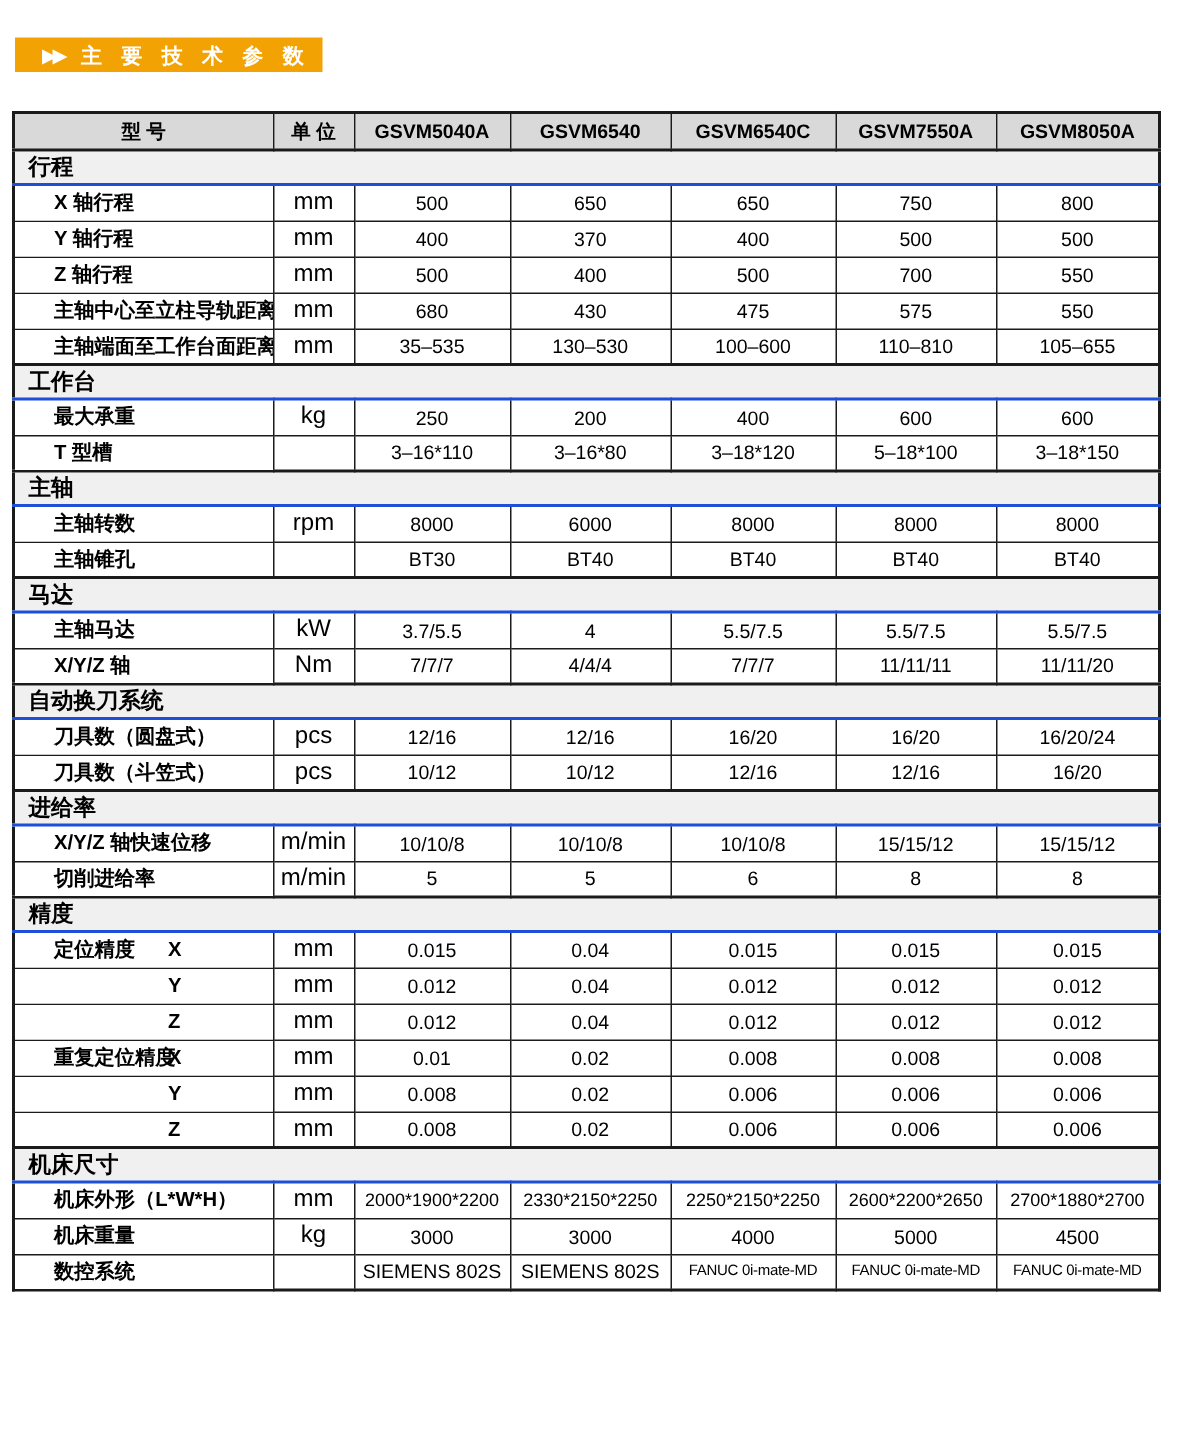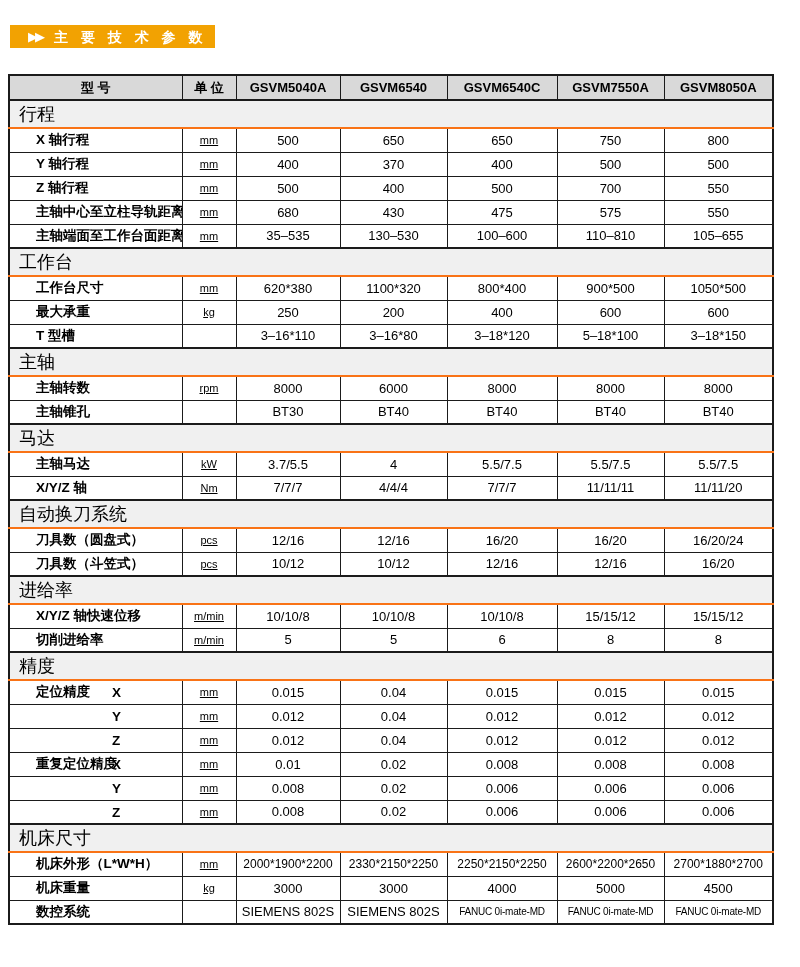--- a/index.html
+++ b/index.html
@@ -63,26 +63,26 @@
     height: 25px;
     font-size: 13px;
     font-weight: 700;
     text-align: center;
     white-space: pre;
   }
   thead tr { border-bottom: 2px solid #1b1b1b; }
   tr.section td {
     background: #F0F0F0;
     height: 20px;
-    font-size: 18px;
-    font-weight: 400;
+    font-size: 15px;
+    font-weight: 700;
     text-align: left;
     padding-left: 9px;
     border-top: 2px solid #1b1b1b;
-    border-bottom: 2px solid #f97316;
+    border-bottom: 2px solid #1d4ed8;
   }
   tr.data td {
     height: 24px;
     font-size: 13px;
     text-align: center;
     background: #ffffff;
   }
   tr.data td.lbl {
     text-align: left;
     padding-left: 26px;
@@ -90,21 +90,21 @@
     position: relative;
     font-size: 13.5px;
   }
   tr.data td.lbl .sub {
     position: absolute;
     left: 102px;
     top: 50%;
     transform: translateY(-50%);
     font-weight: 700;
   }
-  tr.data td.unit { font-size: 11px; text-decoration: underline; }
+  tr.data td.unit { font-size: 16px; }
   td.val.sz-sm { font-size: 12px; }
   td.val.sz-xs { font-size: 10px; letter-spacing: -0.2px; }
 </style>
 </head>
 <body>
 
 <div class="page">
 
   <div class="banner">
     <span class="arrows">▶▶</span>
@@ -178,29 +178,20 @@
           <td class="val">35–535</td>
           <td class="val">130–530</td>
           <td class="val">100–600</td>
           <td class="val">110–810</td>
           <td class="val">105–655</td>
         </tr>
         <tr class="section">
           <td colspan="7">工作台</td>
         </tr>
         <tr class="data">
-          <td class="lbl">工作台尺寸</td>
-          <td class="unit">mm</td>
-          <td class="val">620*380</td>
-          <td class="val">1100*320</td>
-          <td class="val">800*400</td>
-          <td class="val">900*500</td>
-          <td class="val">1050*500</td>
-        </tr>
-        <tr class="data">
           <td class="lbl">最大承重</td>
           <td class="unit">kg</td>
           <td class="val">250</td>
           <td class="val">200</td>
           <td class="val">400</td>
           <td class="val">600</td>
           <td class="val">600</td>
         </tr>
         <tr class="data">
           <td class="lbl">T 型槽</td>

